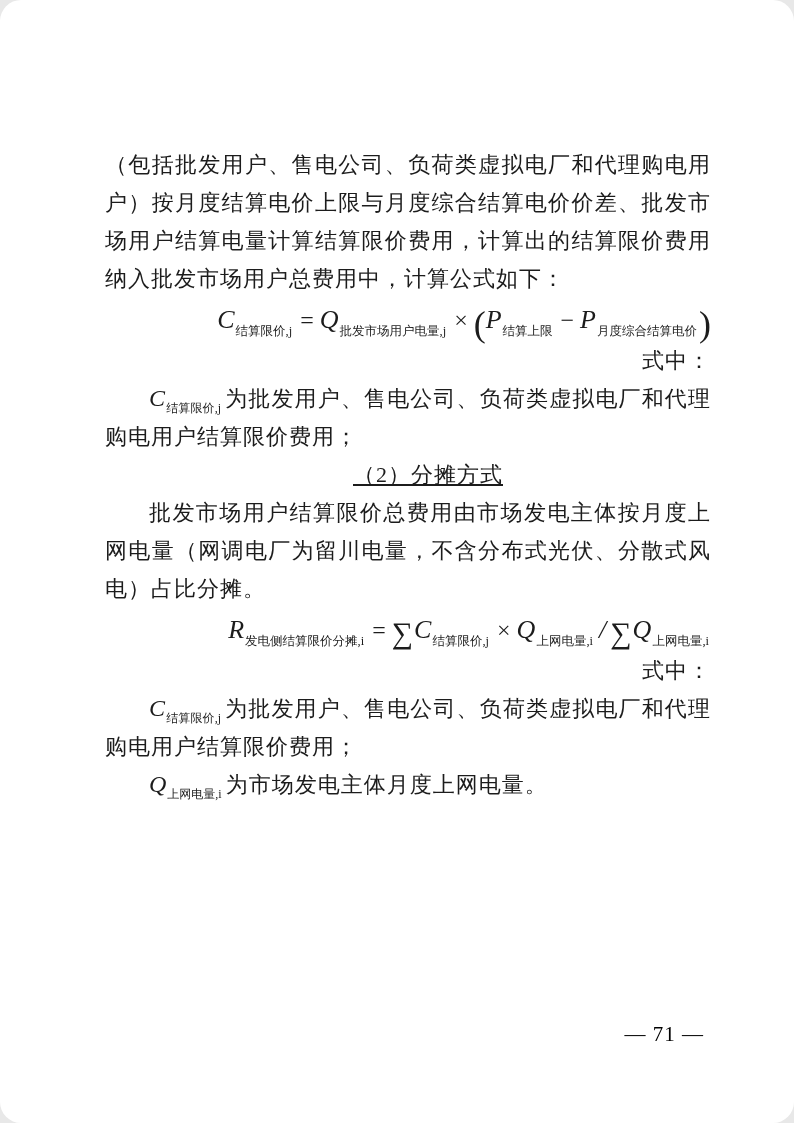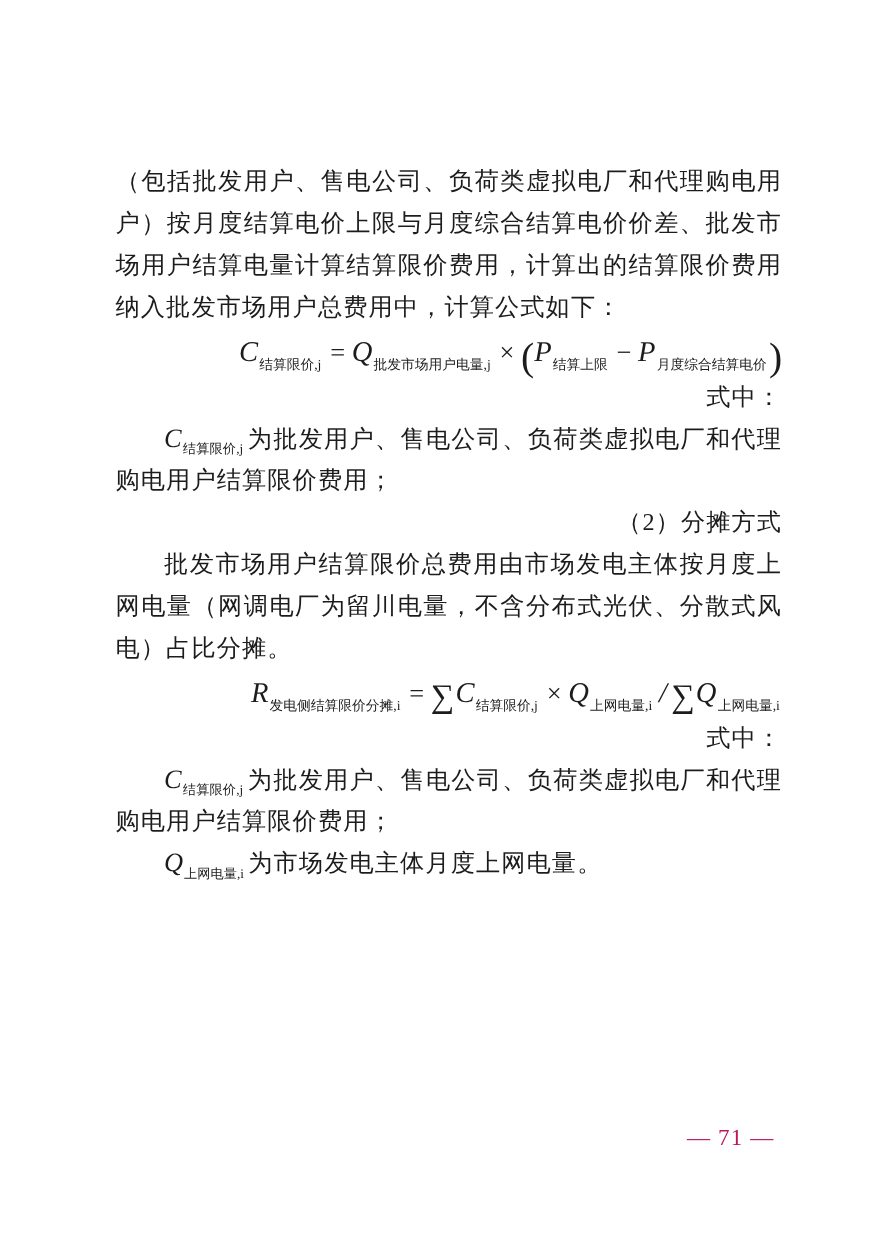--- a/index.html
+++ b/index.html
@@ -4,20 +4,21 @@
 <style>
   html,body{margin:0;padding:0;background:#e8e8e8;}
   .page{
     position:relative;
     width:794px;height:1123px;
     margin:0 auto;
     background:#ffffff;
     font-family:"Liberation Serif","DejaVu Serif",serif;
     color:#1c1c1c;
     overflow:hidden;
+    border-radius:21px;
   }
   .content{
     position:absolute;
     left:105px;top:146px;
     width:606px;
   }
   .para{
     font-size:22px;
     line-height:38px;
     letter-spacing:1px;
@@ -25,21 +26,22 @@
     text-justify:inter-character;
     margin:0;
   }
   .indent{text-indent:44px;}
   .heading{
     font-size:22px;
     line-height:38px;
     letter-spacing:1px;
     padding-left:40px;
     margin:0;
-    text-align:right;
+    text-align:center;
+    text-decoration:underline;
   }
   .where{
     font-size:22px;
     line-height:38px;
     letter-spacing:1px;
     padding-left:44px;
     margin:0;
     text-align:right;
   }
   .formula{
@@ -107,21 +109,21 @@
   .vi{
     font-style:italic;
     margin:0 5px;
   }
   .footer{
     position:absolute;
     top:1022px;
     right:90px;
     font-size:21px;
     letter-spacing:1px;
-    color:#be185d;
+    color:#000000;
   }
 </style>
 </head>
 <body>
 
 <div class="page">
   <div class="content">
 
     <p class="para"><span>（包括批发用户、售电公司、负荷类虚拟电厂和代理购电用户）按月度结算电价上限与月度综合结算电价价差、批发市场用户结算电量计算结算限价费用，计算出的结算限价费用纳入批发市场用户总费用中，计算公式如下：</span></p>
 

